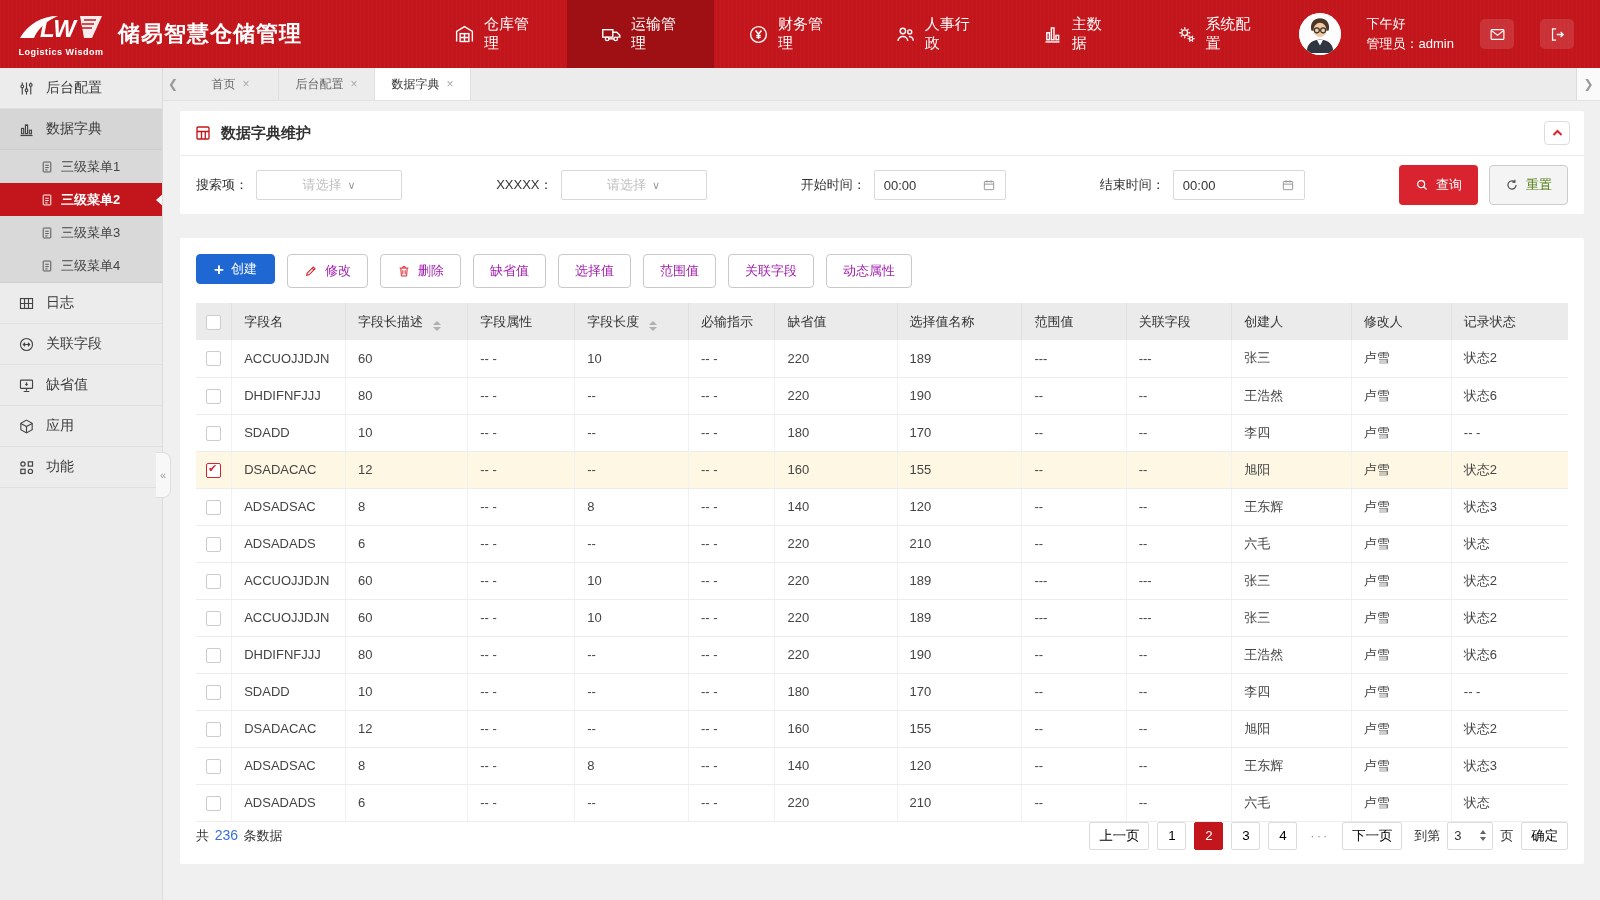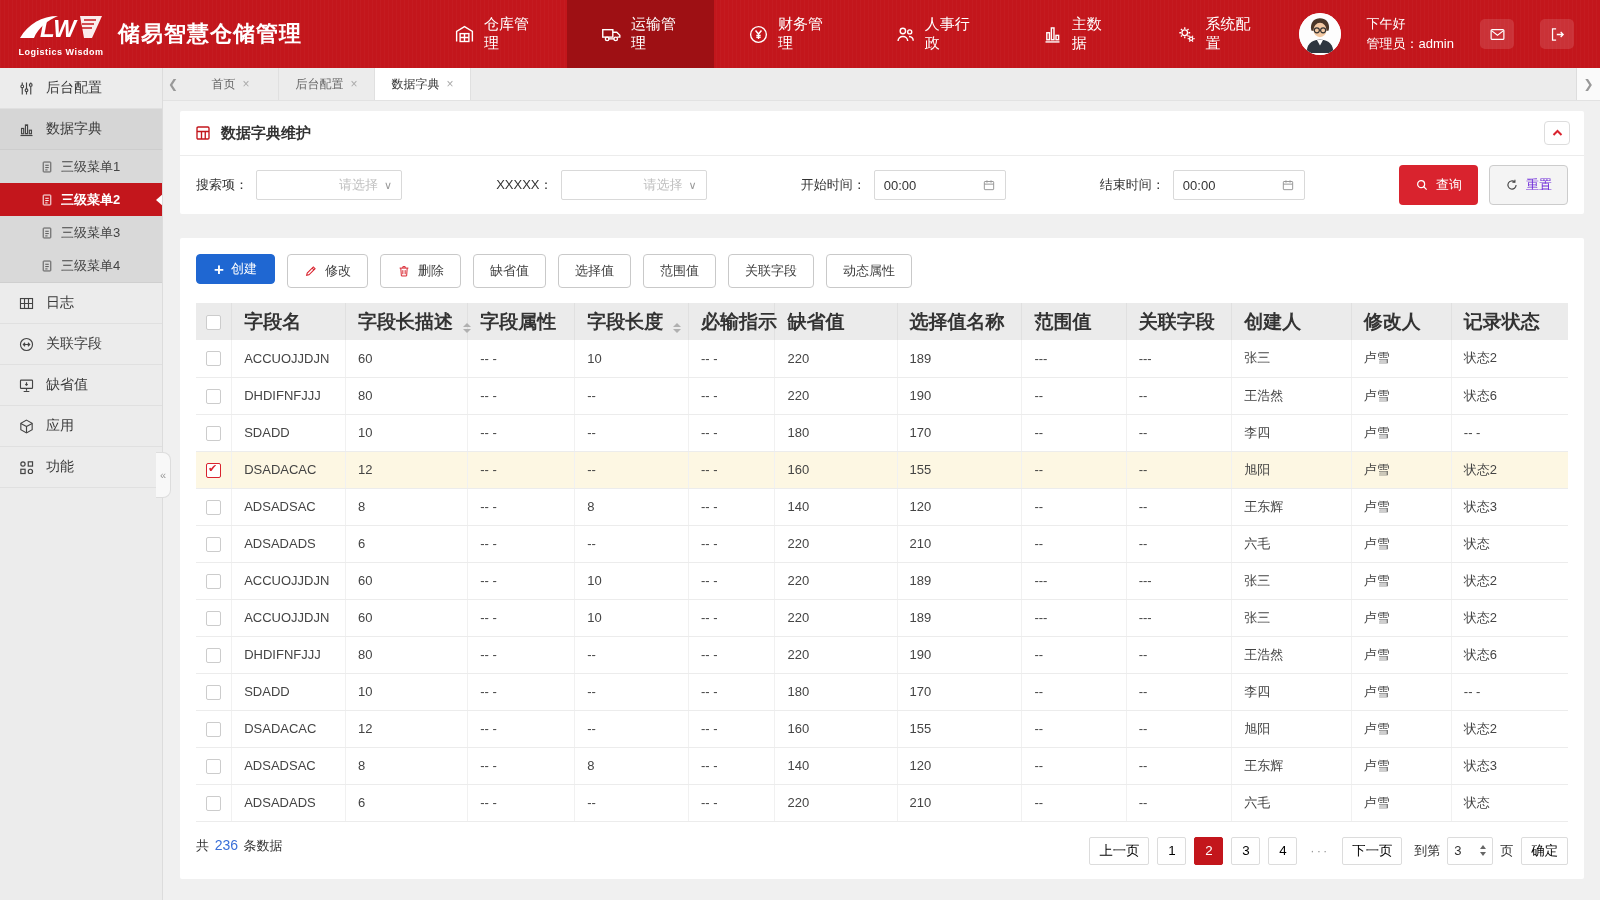--- a/index.html
+++ b/index.html
@@ -66,61 +66,61 @@
   .card-title { font-size:15px; font-weight:bold; color:#333; }
   .collapse-btn { margin-left:auto; width:26px; height:24px; background:#fff; border:1px solid #ddd;
                   border-radius:4px; color:#d9232e; font-size:11px; cursor:pointer; display:flex;
                   align-items:center; justify-content:center; }
   .filter-row { display:flex; align-items:center; height:58px; padding:0 16px; gap:0;
                 justify-content:space-between; }
   .f-group { display:flex; align-items:center; gap:8px; }
   .f-label { font-size:13px; color:#333; white-space:nowrap; }
   .f-box { height:30px; border:1px solid #d9d9d9; border-radius:2px; background:#fff; display:flex;
            align-items:center; padding:0 9px; font-size:13px; gap:6px; cursor:pointer; }
-  .f-select { width:146px; justify-content:flex-end; }
+  .f-select { width:146px; justify-content:center; }
   .f-time { width:132px; justify-content:space-between; }
   .f-input { width:142px; }
   .ph { color:#bfbfbf; }
   .val { color:#333; }
   .chev { color:#999; font-size:11px; }
   .f-box svg { width:14px; height:14px; }
   .f-btns { display:flex; gap:11px; }
   .btn { height:40px; border-radius:4px; font-size:13px; display:inline-flex; align-items:center;
          justify-content:center; gap:7px; cursor:pointer; border:1px solid transparent; padding:0 15px; }
   .btn-query { background:#d9232e; color:#fff; }
   .btn-query svg { width:14px; height:14px; }
-  .btn-reset { background:#f4f4f4; border-color:#ccc; color:#6d28d9;text-align:right; }
+  .btn-reset { background:#f4f4f4; border-color:#ccc; color:#4d7c0f;text-align:right; }
   .btn-reset svg { width:14px; height:14px; }
 
   .table-card { padding:16px 16px 14px; }
   .actions { display:flex; gap:12px; margin-bottom:15px; }
   .abtn { height:30px; padding:16px 16px; border-radius:4px; border:1px solid #c9c9c9; background:#fff;
-          color:#404040; font-size:13px; display:inline-flex; align-items:center; gap:7px; cursor:pointer; }
+          color:#a21caf; font-size:13px; display:inline-flex; align-items:center; gap:7px; cursor:pointer; }
   .abtn svg { width:14px; height:14px; }
   .abtn.primary { background:#1f67d2; border-color:#1f67d2; color:#fff; padding:0 17px; }
   .abtn.primary .plus { font-size:17px; line-height:1; font-weight:bold; }
 
   table { width:100%; border-collapse:collapse; table-layout:fixed; }
-  th { background:#ebebeb; font-size:19px; font-weight:bold; color:#333; height:37px; text-align:left;
+  th { background:#ebebeb; font-size:13px; font-weight:normal; color:#333; height:37px; text-align:left;
        padding:0 12px; border-right:1px solid #e0e0e0; white-space:nowrap; }
   th:last-child { border-right:none; }
   td { font-size:13px; color:#444; height:37px; padding:0 12px; border-bottom:1px solid #ececec;
        border-right:1px solid #f1f1f1; white-space:nowrap; overflow:hidden; }
   td:last-child { border-right:none; }
   tr.sel td { background:#fdf7e3; }
   .cb { width:15px; height:15px; border:1px solid #ccc; border-radius:2px; background:#fff;
         display:inline-block; position:relative; cursor:pointer; vertical-align:middle; }
   .cb.checked { border-color:#d9232e; }
   .cb.checked::after { content:"✔"; position:absolute; left:1px; top:-2px; font-size:11px; color:#d9232e; }
   .sorter { display:inline-flex; flex-direction:column; gap:2px; margin-left:10px; vertical-align:1px; }
   .sorter i { width:0; height:0; border-left:4px solid transparent; border-right:4px solid transparent; }
   .sorter .up { border-bottom:4px solid #b0b0b0; }
   .sorter .dn { border-top:4px solid #b0b0b0; }
 
-  .table-footer { display:flex; justify-content:space-between; margin-top:15px; }
+  .table-footer { display:flex; align-items:center; justify-content:space-between; margin-top:0; }
   .total { font-size:13px; color:#333; }
   .total .blue { color:#3a6fd8; padding:0 2px; font-size:14px; }
   .pager { display:flex; align-items:center; gap:8px; font-size:13px; color:#555; }
   .pg { min-width:29px; height:28px; padding:0 9px; border:1px solid #dcdcdc; border-radius:2px;
         background:#fff; display:inline-flex; align-items:center; justify-content:center; cursor:pointer; }
   .pg.active { background:#c3161c; border-color:#c3161c; color:#fff; }
   .pg.dots { border:none; background:transparent; color:#999; letter-spacing:2px; padding:0 2px; }
   .goto { display:flex; align-items:center; gap:7px; margin-left:4px; color:#333; }
   .spin { width:46px; height:28px; border:1px solid #dcdcdc; border-radius:2px; background:#fff;
           display:flex; align-items:center; justify-content:space-between; padding:0 6px; cursor:pointer; }

